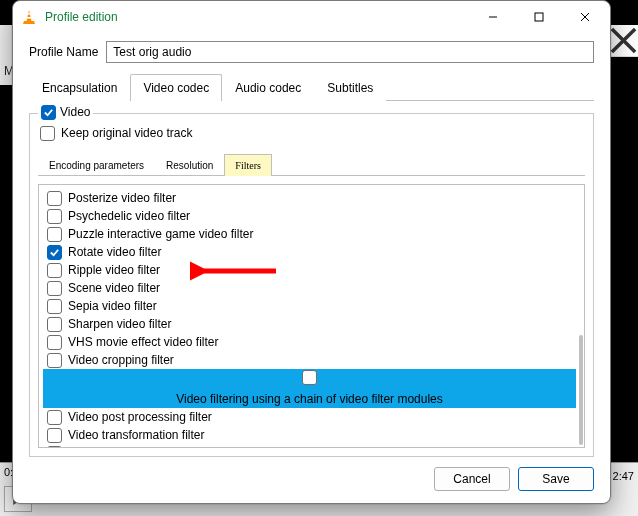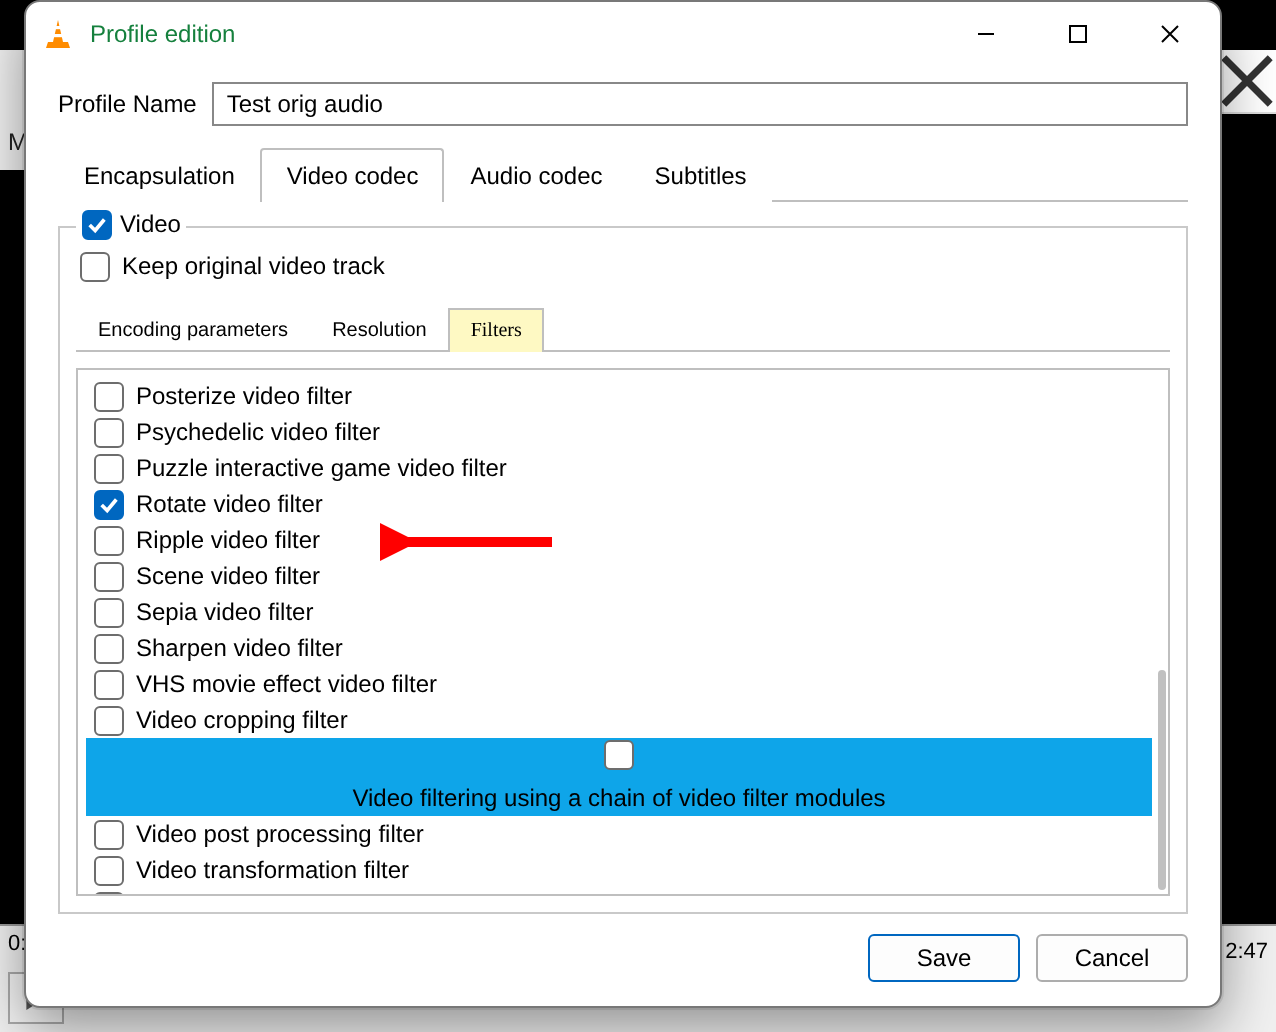--- a/index.html
+++ b/index.html
@@ -363,22 +363,22 @@
               <span class="cbox"></span>
               <span>Wave video filter</span>
             </div>
           </div>
         <div class="scroll-thumb"></div>
       </div>
     </div>
   </div>
 
   <div class="buttons">
+    <button class="btn">Cancel</button>
     <button class="btn save">Save</button>
-    <button class="btn">Cancel</button>
   </div>
 </div>
 
 <svg class="arrow-annot" viewBox="0 0 90 22">
   <defs>
     <marker id="ah" markerWidth="8" markerHeight="8" refX="1" refY="4" orient="auto">
       <path d="M8 0 L0 4 L8 8 Z" fill="#ff0000"></path>
     </marker>
   </defs>
   <line x1="86" y1="11" x2="14" y2="11" stroke="#ff0000" stroke-width="5" marker-end="url(#ah)"></line>

